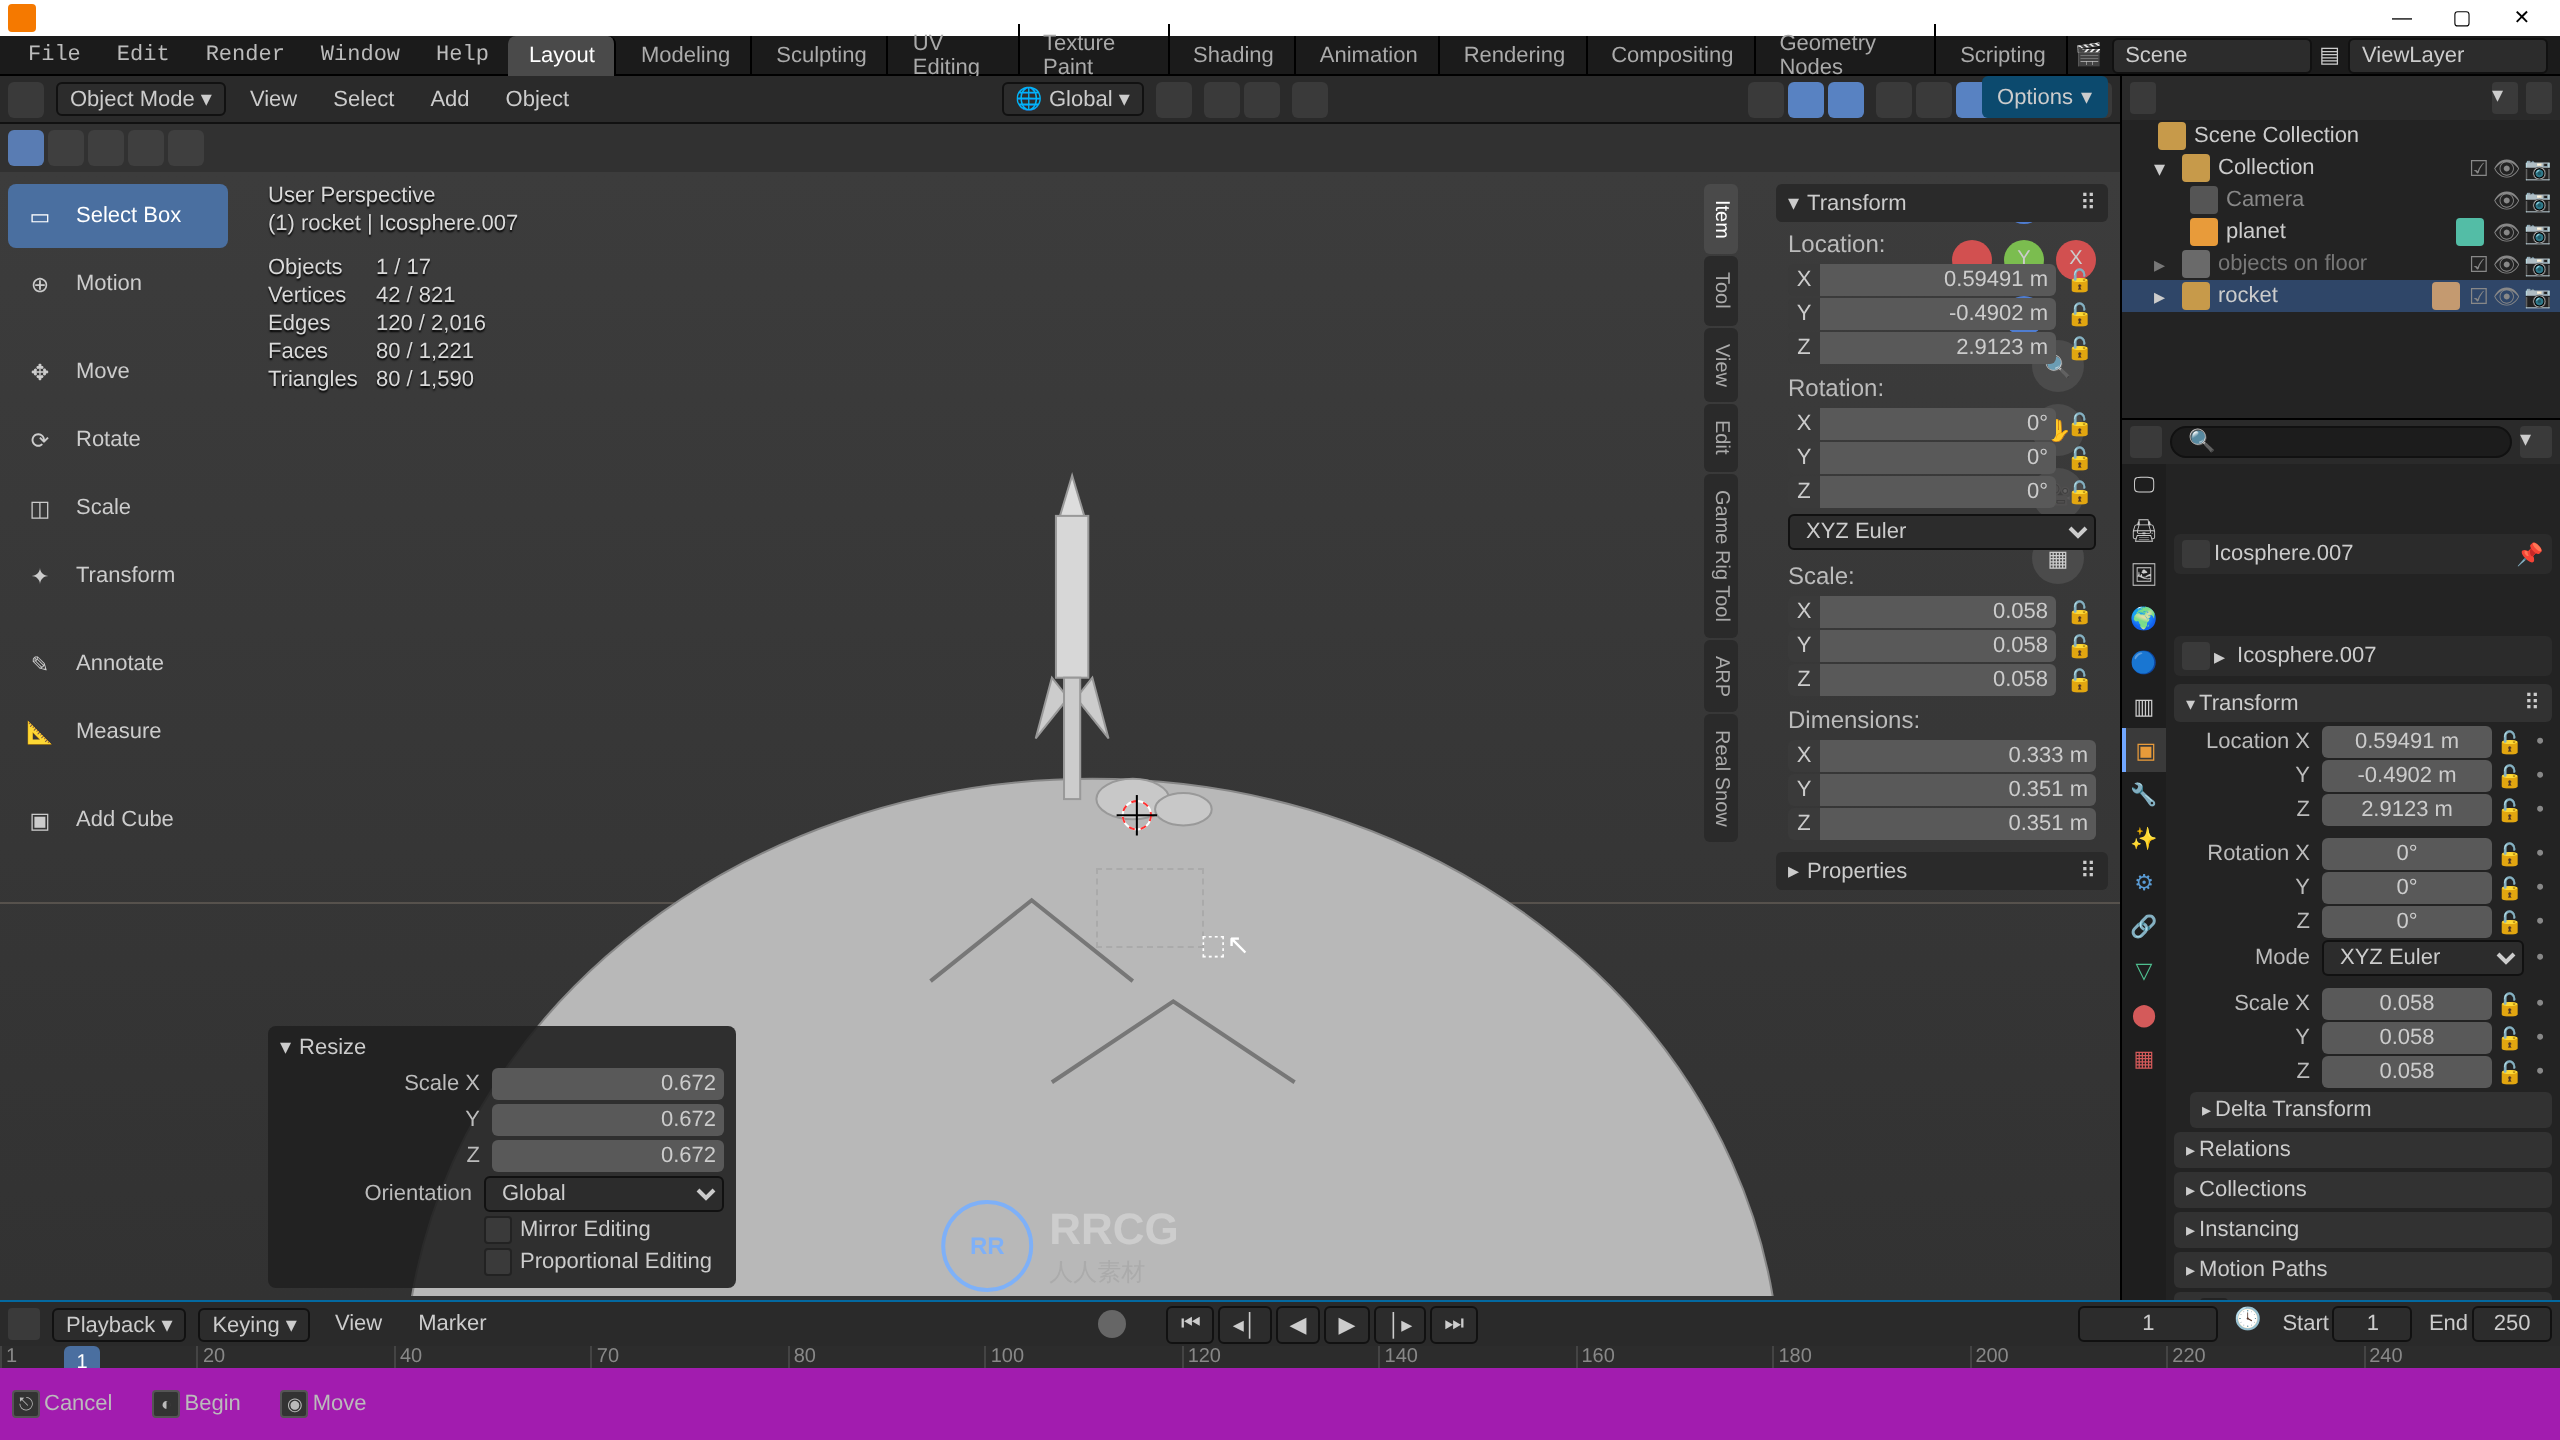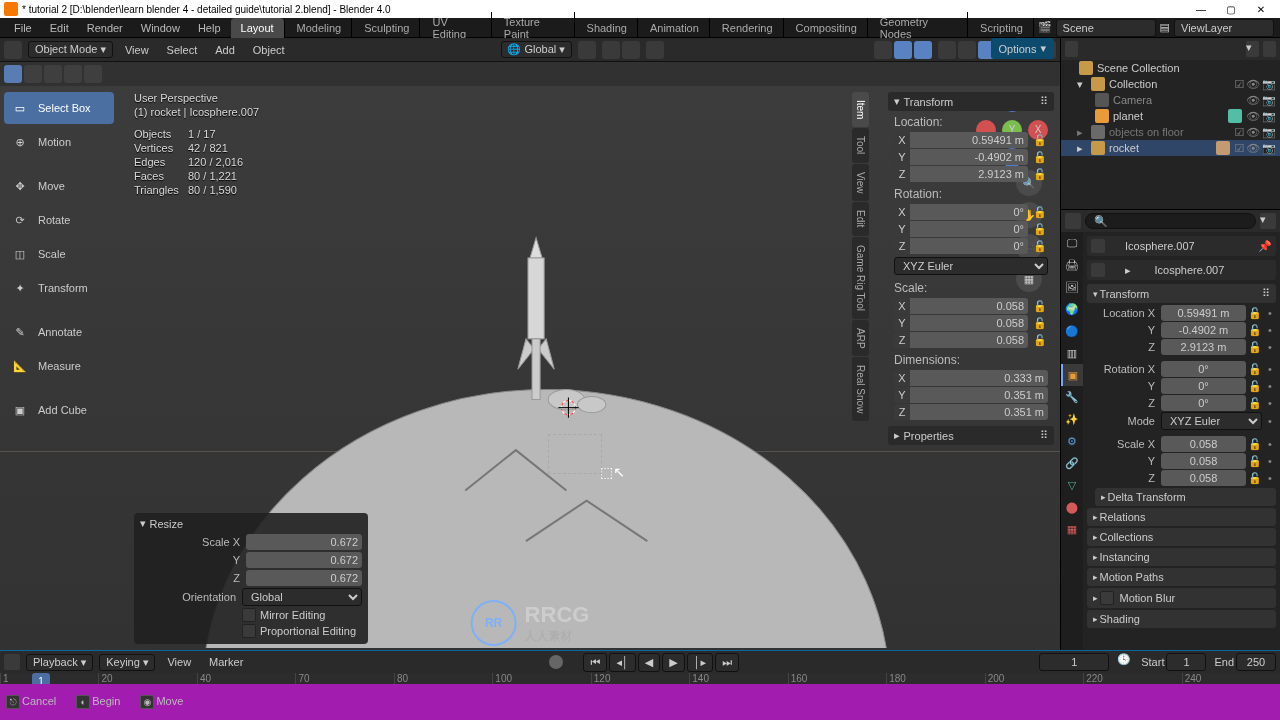--- a/index.html
+++ b/index.html
@@ -2,21 +2,21 @@
 <html><head>
 <meta charset="utf-8">
 <style>
 * { margin:0; padding:0; box-sizing:border-box; font-family:sans-serif; -webkit-user-select:none; }
 body { width:1280px; height:720px; background:#393939; color:#ccc; font-size:11px; overflow:hidden; position:relative; }
 .titlebar { height:18px; background:#fff; color:#000; display:flex; align-items:center; padding:0 4px; font-size:10px; }
 .titlebar .icon { width:14px; height:14px; background:#f57900; border-radius:2px; margin-right:4px; }
 .titlebar .spacer { flex:1; }
 .titlebar .winbtn { width:30px; text-align:center; }
 .menubar { height:20px; background:#1b1b1b; display:flex; align-items:center; gap:2px; padding:0 6px; border-bottom:1px solid #000; }
-.menubar .menu-item { padding:2px 8px; color:#bbb; }
+.menubar .menu-item { padding:2px 8px; color:#bbb;font-family:Liberation Mono, monospace; }
 .menubar .spacer { flex:1; }
 .scene-field { display:flex; align-items:center; gap:4px; }
 .scene-field input { background:#2c2c2c; border:1px solid #111; color:#ccc; padding:2px 6px; border-radius:3px; width:100px; font-size:11px; }
 .ws-tab { padding:4px 10px; color:#aaa; border-right:1px solid #000; font-size:11px; }
 .ws-tab.active { background:#4a4a4a; color:#fff; border-radius:4px 4px 0 0; }
 .main { position:absolute; top:38px; left:0; right:0; bottom:70px; display:flex; }
 .viewport-area { flex:1; position:relative; background:#393939; display:flex; flex-direction:column; }
 .vp-header { height:24px; background:#2a2a2a; display:flex; align-items:center; padding:0 4px; gap:6px; border-bottom:1px solid #111; }
 .vp-header select,.vp-header .dropdown { background:#2c2c2c; border:1px solid #111; color:#ccc; padding:1px 6px; border-radius:3px; font-size:11px; }
 .vp-header .mini { width:18px; height:18px; background:#3a3a3a; border-radius:3px; }
@@ -69,21 +69,21 @@
 .ol-row.selected { background:#2f4668; }
 .ol-row .toggles { display:flex; gap:2px; color:#888; }
 .props { flex:1; display:flex; flex-direction:column; overflow:hidden; }
 .props .p-head { height:22px; background:#2a2a2a; display:flex; align-items:center; padding:0 4px; gap:4px; }
 .props .p-head input { flex:1; background:#1c1c1c; border:1px solid #111; border-radius:10px; padding:1px 8px; color:#ccc; font-size:11px; }
 .props .p-body { flex:1; display:flex; overflow:hidden; }
 .props .p-tabs { width:22px; background:#1e1e1e; display:flex; flex-direction:column; }
 .props .p-tabs .pti { width:22px; height:22px; display:flex; align-items:center; justify-content:center; }
 .props .p-tabs .pti.active { background:#3a3a3a; border-left:2px solid #71a7ff; }
 .props .p-content { flex:1; overflow:auto; padding:4px; }
-.props .crumb { display:flex; align-items:center; gap:20px; background:#2b2b2b; padding:3px 4px; border-radius:3px; margin-bottom:4px; }
+.props .crumb { display:flex; align-items:center; gap:2px; background:#2b2b2b; padding:3px 4px; border-radius:3px; margin-bottom:4px;margin-top:31px; }
 .props .crumb .ico { width:14px; height:14px; background:#3a3a3a; border-radius:2px; }
 .props .sec-head { background:#323232; padding:3px 6px; display:flex; align-items:center; border-radius:3px; margin:2px 0; }
 .props .sec-head.collapsed::before { content:'▸ '; font-size:9px; margin-right:2px; }
 .props .sec-head.open::before { content:'▾ '; font-size:9px; margin-right:2px; }
 .props .prow { display:flex; align-items:center; margin:1px 0; gap:2px; }
 .props .prow .plbl { width:72px; text-align:right; padding-right:4px; color:#bbb; }
 .props .prow .pval { flex:1; background:#595959; padding:2px 4px; text-align:center; border-radius:3px; }
 .props .prow .lock { width:14px; text-align:center; color:#888; }
 .props .prow .dot { width:12px; text-align:center; color:#888; }
 .props select { flex:1; background:#2c2c2c; border:1px solid #111; color:#ccc; padding:1px 4px; border-radius:3px; font-size:11px; }
@@ -111,21 +111,20 @@
 
 .watermark { position:absolute; left:50%; bottom:4px; transform:translateX(-50%); display:flex; align-items:center; gap:8px; opacity:.9; pointer-events:none; }
 .watermark .badge { width:46px; height:46px; border:2px solid #78b0ff; border-radius:50%; display:flex; align-items:center; justify-content:center; font-weight:700; color:#78b0ff; font-size:12px; }
 .watermark .txt { font-size:22px; font-weight:700; color:#d0d0d0; }
 </style>
 </head>
 <body>
 
 <div class="titlebar">
   <div class="icon"></div>
-  <div>* tutorial 2 [D:\blender\learn blender 4 - detailed guide\tutorial 2.blend] - Blender 4.0</div>
   <div class="spacer"></div>
   <div class="winbtn">—</div>
   <div class="winbtn">▢</div>
   <div class="winbtn">✕</div>
 </div>
 
 <div class="menubar">
   <span class="menu-item">File</span>
   <span class="menu-item">Edit</span>
   <span class="menu-item">Render</span>

